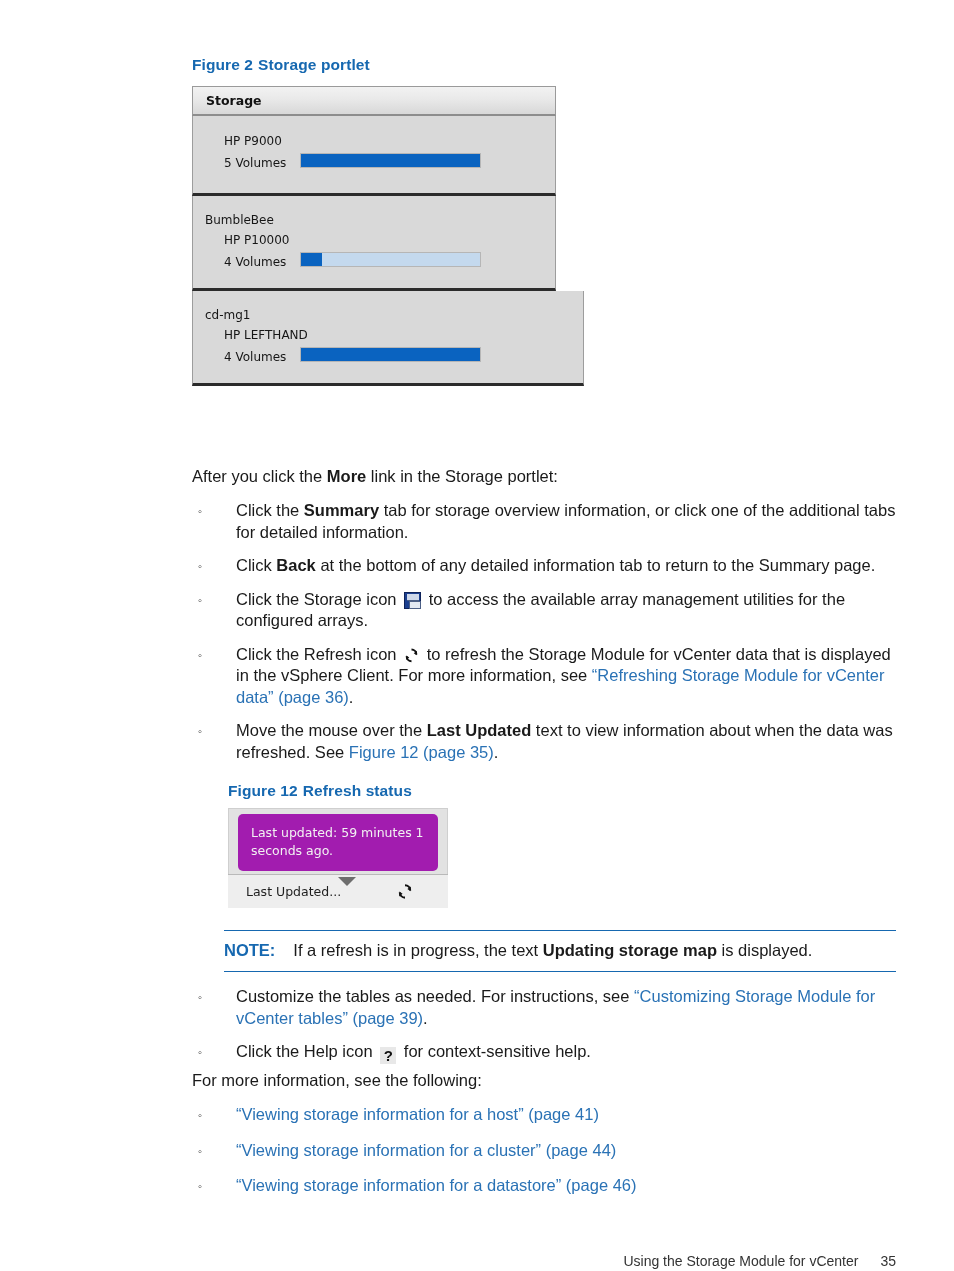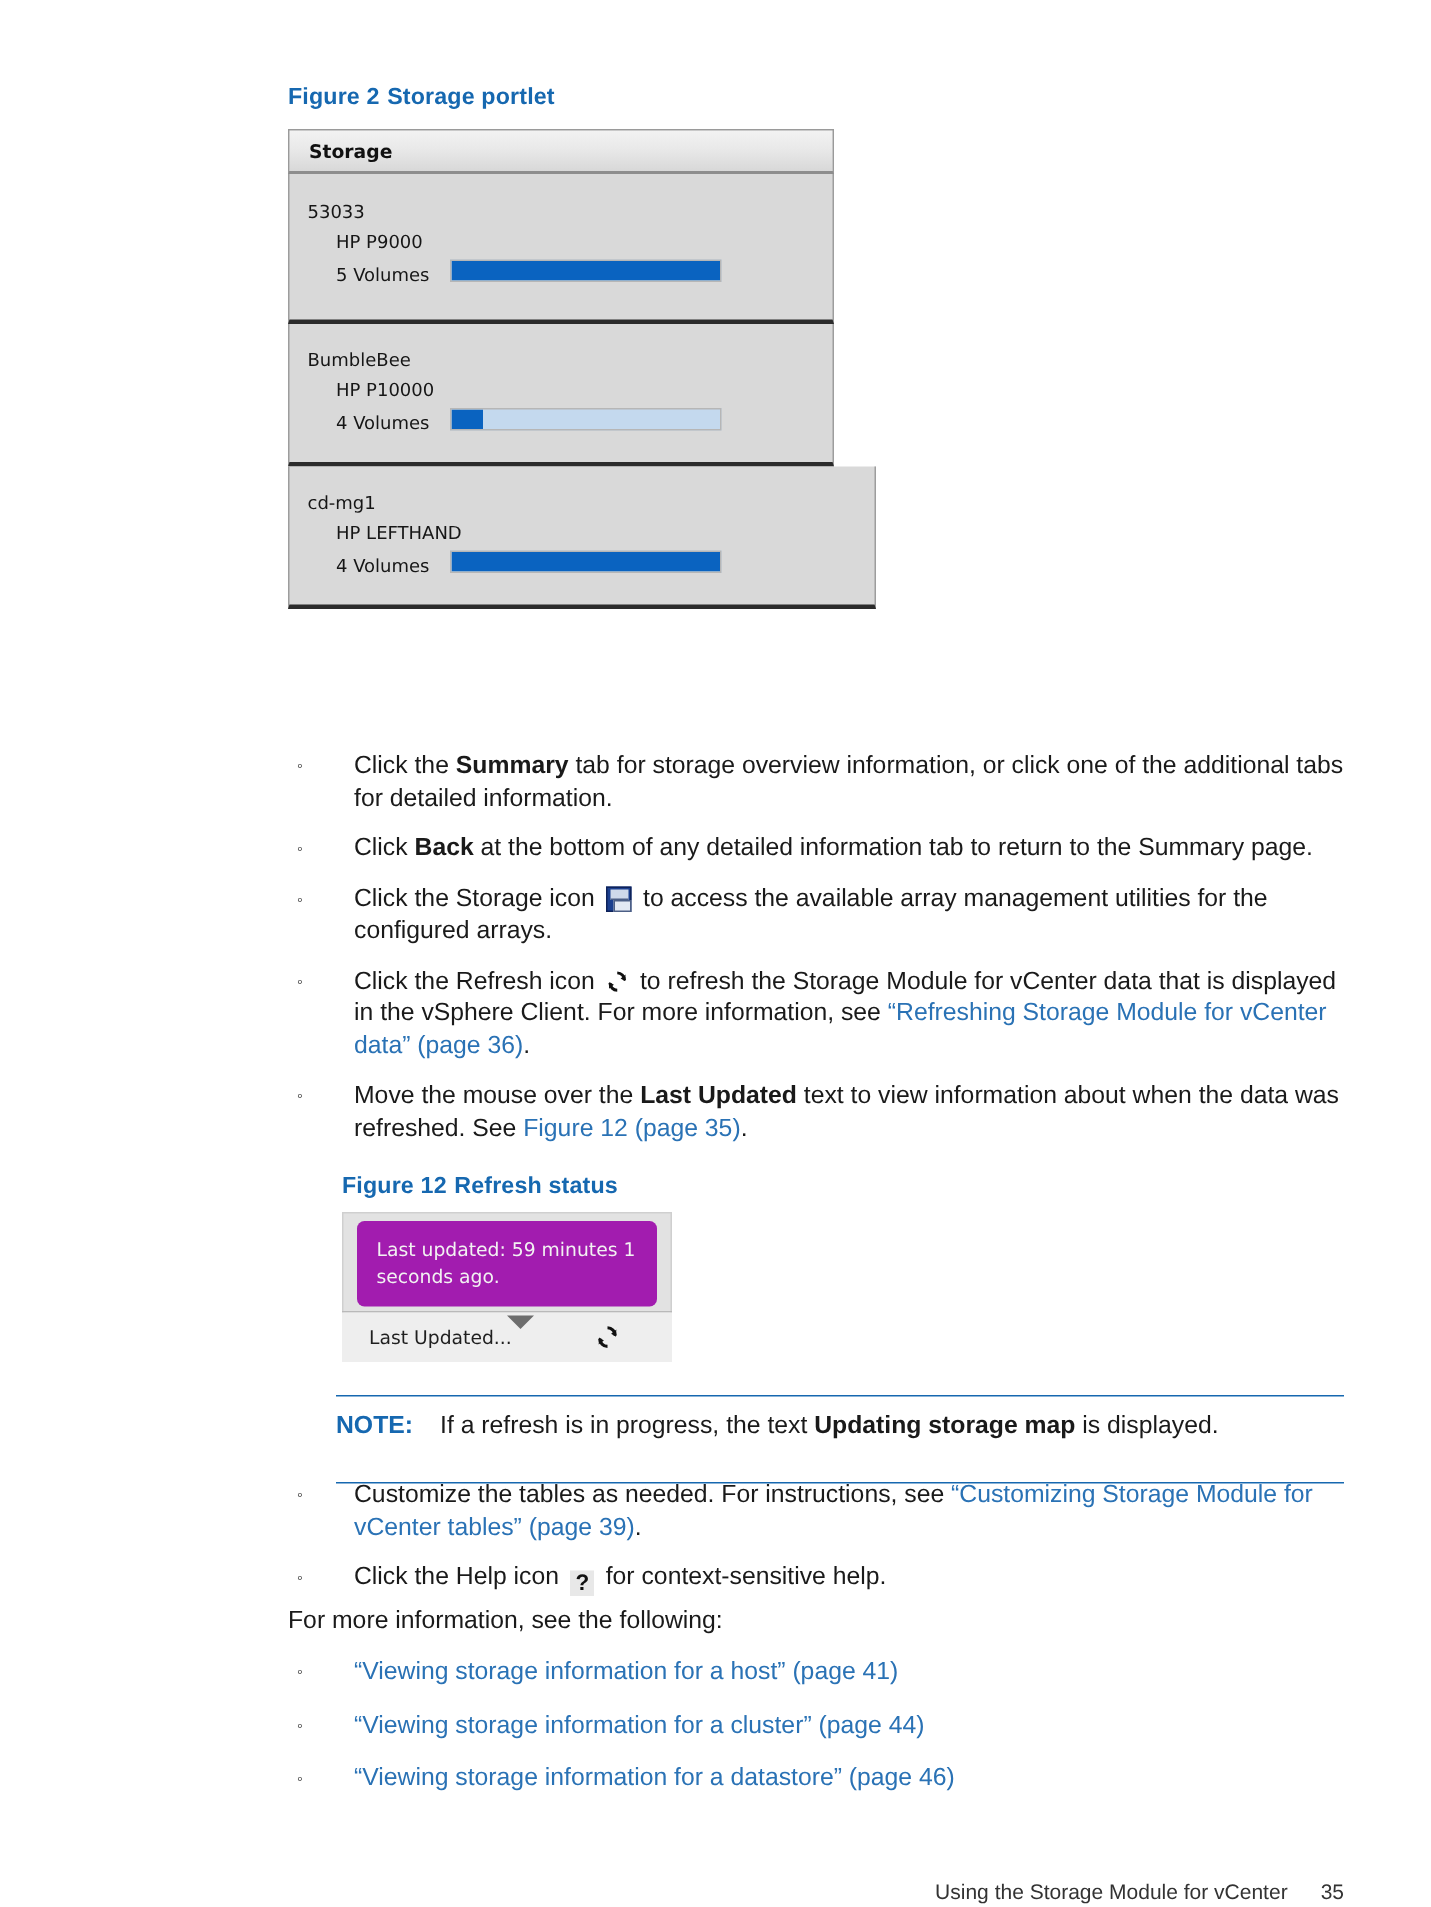--- a/index.html
+++ b/index.html
@@ -249,21 +249,21 @@
   }
 
   
   .note {
     position: absolute;
     left: 224px;
     top: 930px;
     width: 672px;
     border-top: 1.6px solid #1668b0;
     border-bottom: 1.6px solid #1668b0;
-    padding: 9px 0 26px 0;
+    padding: 9px 0 9px 0;
     box-sizing: border-box;
   }
   .note-inner {
     display: flex;
     align-items: baseline;
     font-size: 16.5px;
     line-height: 21.5px;
   }
   .note-label {
     color: #1668b0;
@@ -299,21 +299,20 @@
     <span class="num">Figure 2</span><span>Storage portlet</span>
   </div>
 
   <div class="portlet">
 
     <div class="portlet-header">
       <span class="portlet-header-title">Storage</span>
     </div>
 
     <div class="portlet-section first">
-      <div class="sec-name">53033</div>
       <div class="sec-model">HP P9000</div>
       <div class="sec-meter-row">
         <span class="sec-volumes">5 Volumes</span>
         <span class="meter">
           <span class="meter-fill" style="width: 100%;"></span>
         </span>
       </div>
     </div>
 
     <div class="portlet-section mid">
@@ -332,20 +331,23 @@
       <div class="sec-model">HP LEFTHAND</div>
       <div class="sec-meter-row">
         <span class="sec-volumes">4 Volumes</span>
         <span class="meter">
           <span class="meter-fill" style="width: 100%;"></span>
         </span>
       </div>
     </div>
   </div>
 
+  <div class="para" style="left:192px; top:466px; width:700px;">
+    <span>After you click the </span><b>More</b><span> link in the Storage portlet:</span>
+  </div>
 
   <div class="bullet-list" style="left:192px; top:500px; width:704px;">
       <div class="bullet"><span class="marker">◦</span><span><span>Click the </span><span class="b">Summary</span><span> tab for storage overview information, or click one of the additional tabs for detailed information.</span></span></div>
       <div class="bullet"><span class="marker">◦</span><span><span>Click </span><span class="b">Back</span><span> at the bottom of any detailed information tab to return to the Summary page.</span></span></div>
       <div class="bullet"><span class="marker">◦</span><span><span>Click the Storage icon </span><span class="inline-icon icon-storage"></span><span> to access the available array management utilities for the configured arrays.</span></span></div>
       <div class="bullet"><span class="marker">◦</span><span><span>Click the Refresh icon </span><span class="inline-icon icon-refresh"><svg viewBox="0 0 16 17" width="15" height="17">
               <path d="M8 2.2 A5.3 5.3 0 0 1 13.2 7.4" fill="none" stroke="#111" stroke-width="2.1"></path>
               <path d="M8 14.6 A5.3 5.3 0 0 1 2.8 9.4" fill="none" stroke="#111" stroke-width="2.1"></path>
               <path d="M13.9 3.4 L13.6 8.2 L10.4 6.1 Z" fill="#111"></path>
               <path d="M2.1 13.4 L2.4 8.6 L5.6 10.7 Z" fill="#111"></path>

